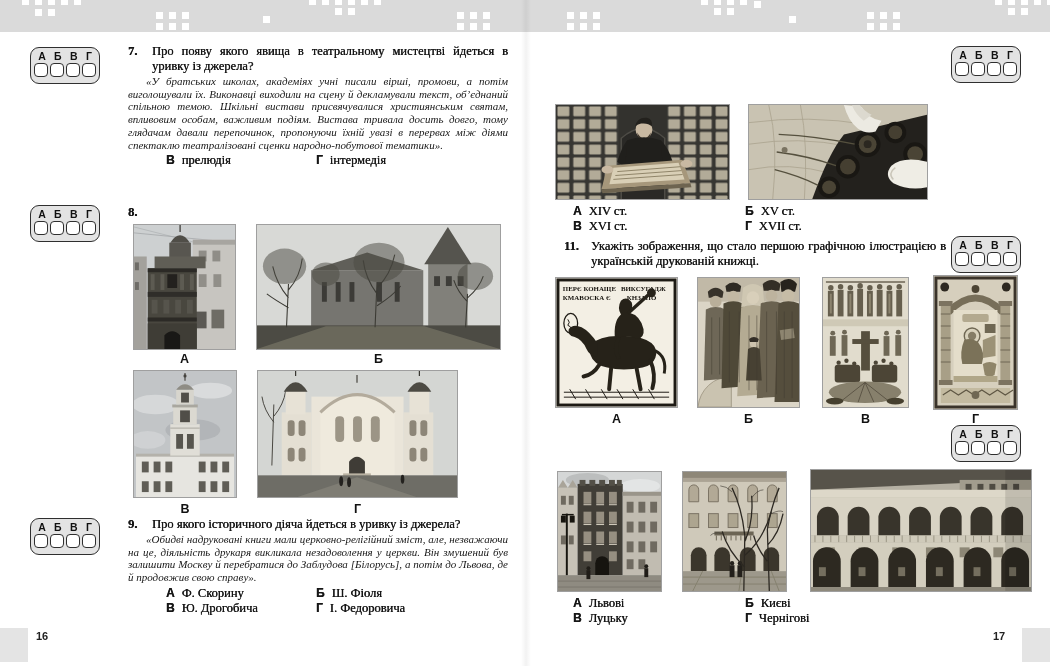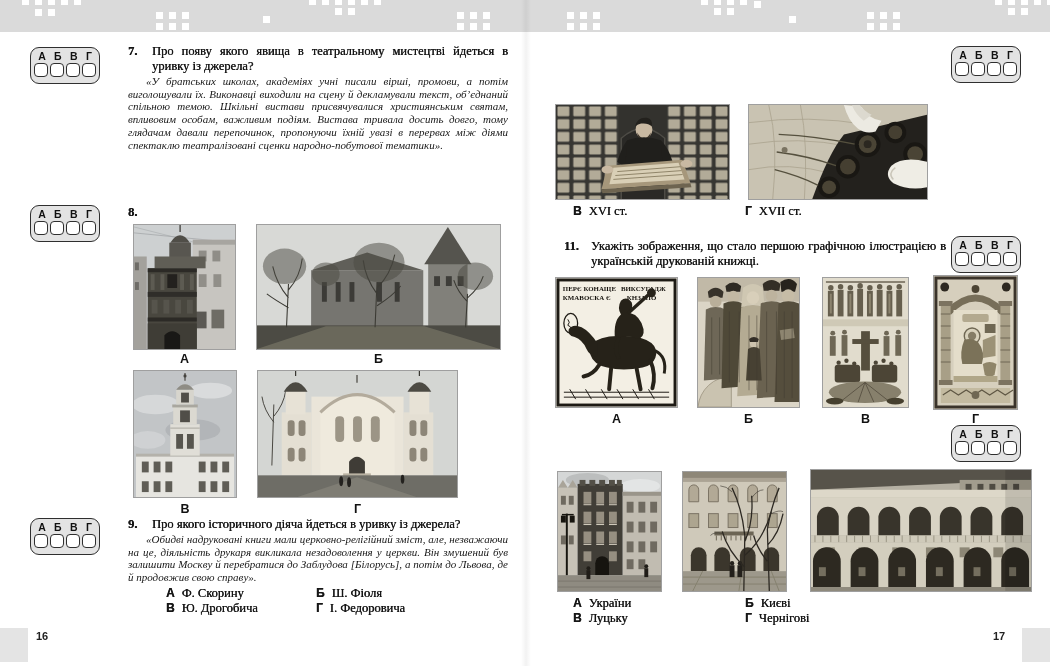--- a/index.html
+++ b/index.html
@@ -183,20 +183,24 @@
         <span class="ac"></span>
         <span class="ac"></span>
         <span class="ac"></span>
       </div>
   </div>
 
   <div class="q" style="left:128px;top:44px;width:380px">
     <div class="stem"><span class="qnum">7.</span><span>Про появу якого явища в театральному мистецтві йдеться в уривку із джерела?</span></div>
     <div class="quote">«У братських школах, академіях учні писали вірші, промови, а потім виголошували їх. Виконавці виходили на сцену й декламували текст, об’єднаний спільною темою. Шкільні вистави присвячувалися християнським святам, впливовим особам, важливим подіям. Вистава тривала досить довго, тому глядачам давали перепочинок, пропонуючи їхній увазі в перервах між діями спектаклю театралізовані сценки народно-побутової тематики».</div>
     <div class="opts">
+      <div class="orow">
+        <div class="opt"><span class="ol">В</span><span>прелюдія</span></div>
+        <div class="opt"><span class="ol">Г</span><span>інтермедія</span></div>
+      </div>
     </div>
   </div>
 
   <div class="q" style="left:128px;top:205px;width:380px">
     <div class="stem"><span class="qnum">8.</span></div>
   </div>
 
   <div class="ph" style="left:133px;top:224px;width:103px;height:126px">
     <svg viewBox="0 0 103 126" preserveAspectRatio="none">
       <rect width="103" height="126" fill="#cdd0d1"></rect>
@@ -424,20 +428,24 @@
       <path d="M96 0 Q100 16 110 24 Q118 30 128 27 L134 16 Q120 14 114 2 Z" fill="#eceae2"></path>
       <path d="M104 0 Q108 10 116 16 L124 10 Q116 6 112 0 Z" fill="#dcd9cf"></path>
       <path d="M180 58 Q156 52 144 62 Q136 72 146 80 Q162 88 180 84 Z" fill="#efede5"></path>
       <path d="M148 64 Q140 70 146 76" stroke="#c9c5b8" stroke-width="1.5" fill="none"></path>
       <circle cx="36" cy="46" r="3" fill="#7a7361"></circle>
     </svg>
   </div>
 
   <div class="opts abs wide" style="left:573px;top:204px">
     <div class="orow">
+      <div class="opt"><span class="ol">А</span><span>XIV ст.</span></div>
+      <div class="opt"><span class="ol">Б</span><span>XV ст.</span></div>
+    </div>
+    <div class="orow">
       <div class="opt"><span class="ol">В</span><span>XVI ст.</span></div>
       <div class="opt"><span class="ol">Г</span><span>XVII ст.</span></div>
     </div>
   </div>
 
   <div class="q r" style="left:564px;top:239px;width:382px">
     <div class="stem"><span class="qnum">11.</span><span>Укажіть зображення, що стало першою графічною ілюстрацією в українській друкованій книжці.</span></div>
   </div>
 
   <div class="ph" style="left:555px;top:277px;width:123px;height:131px">
@@ -766,21 +774,21 @@
           <rect x="164" y="98" width="7" height="9"></rect>
           <rect x="200" y="98" width="7" height="9"></rect>
         </g>
       <rect y="118" width="222" height="4" fill="#8f8a7d"></rect>
       <rect x="196" width="26" height="122" fill="#000000" opacity="0.12"></rect>
     </svg>
   </div>
 
   <div class="opts abs wide" style="left:573px;top:596px">
     <div class="orow">
-      <div class="opt"><span class="ol">А</span><span>України</span></div>
+      <div class="opt"><span class="ol">А</span><span>Львові</span></div>
       <div class="opt"><span class="ol">Б</span><span>Києві</span></div>
     </div>
     <div class="orow">
       <div class="opt"><span class="ol">В</span><span>Луцьку</span></div>
       <div class="opt"><span class="ol">Г</span><span>Чернігові</span></div>
     </div>
   </div>
 
   <div class="tab" style="left:0;top:628px;width:28px;height:34px"></div>
   <div class="pnum" style="left:36px;top:630px">16</div>

